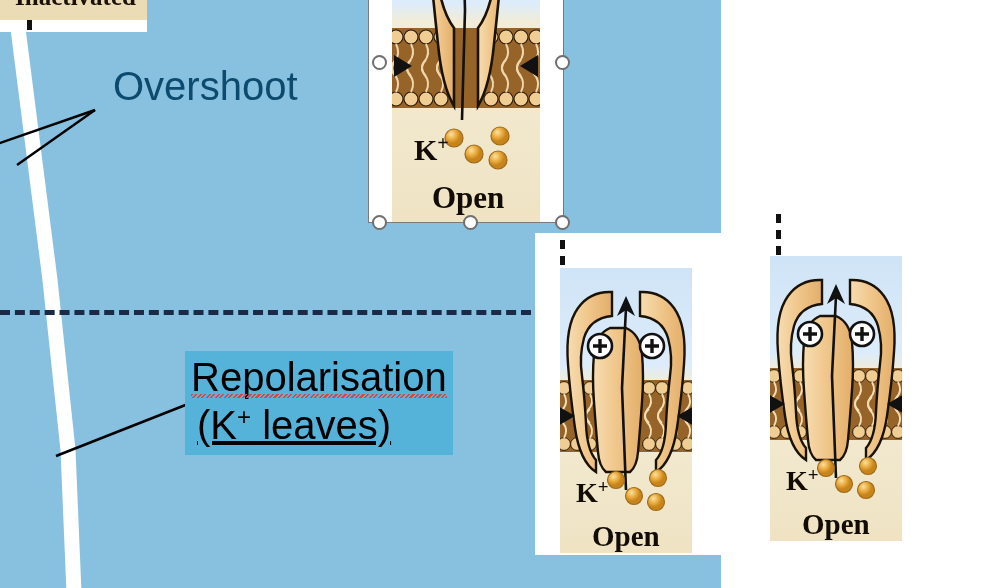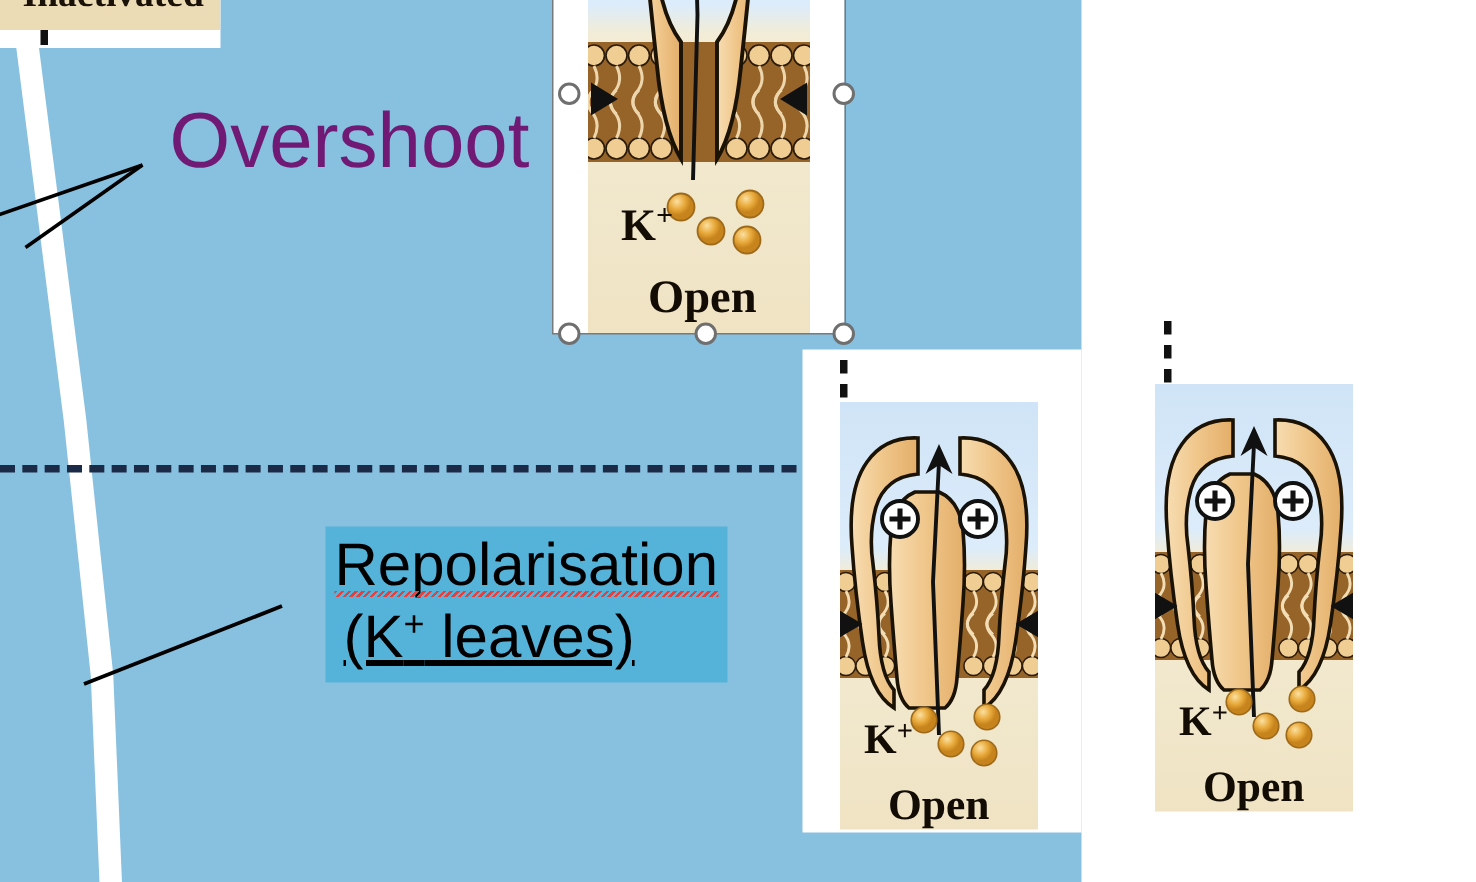--- a/index.html
+++ b/index.html
@@ -16,25 +16,25 @@
 
   
   .threshold-line{position:absolute;left:0;top:310px;width:531px;height:0;
       border-top:5px dashed #1b2a46;}
 
   
   .leaders{position:absolute;left:0;top:60px;width:200px;height:130px;}
   .leader-repol{position:absolute;left:50px;top:380px;width:145px;height:90px;}
 
   
-  .lbl-overshoot{position:absolute;left:113px;top:64px;font-size:52px;color:#701a75;
+  .lbl-overshoot{position:absolute;left:113px;top:64px;font-size:40px;color:#0c4a6e;
       letter-spacing:0px;white-space:nowrap;}
 
   .lbl-repol-box{position:absolute;left:185px;top:351px;background:#55b3da;
-      padding:2px 4px 6px 4px;margin-left:32px;}
+      padding:2px 4px 6px 4px;}
   .lbl-repol-l1{font-size:40px;color:#000;line-height:48px;white-space:nowrap;
       position:relative;display:inline-block;padding:0 2px;}
   .lbl-repol-l1 .squiggle{position:absolute;left:2px;right:2px;bottom:3px;height:4px;
       background-image:repeating-linear-gradient(135deg,#e34040 0px,#e34040 1.6px,transparent 1.6px,transparent 3.2px);}
   .lbl-repol-l2{font-size:40px;color:#000;line-height:48px;white-space:nowrap;padding-left:8px;text-decoration:underline;}
   .sup{font-size:24px;vertical-align:super;line-height:0;}
 
   
   .inactivated-card{position:absolute;left:0px;top:-14px;width:147px;height:46px;
       background:#ffffff;overflow:hidden;}

